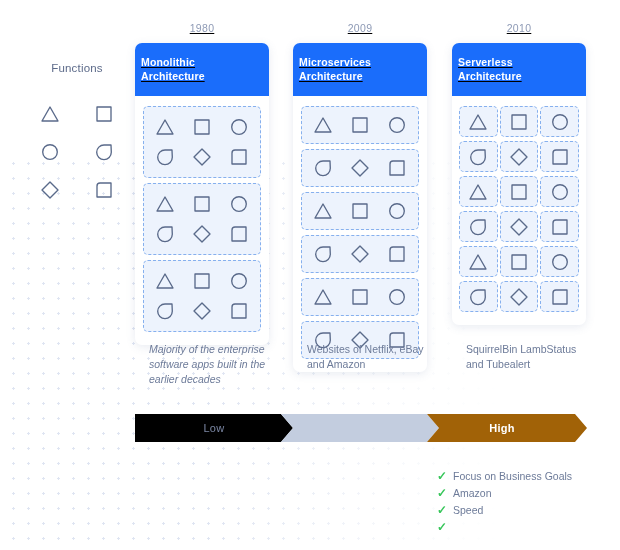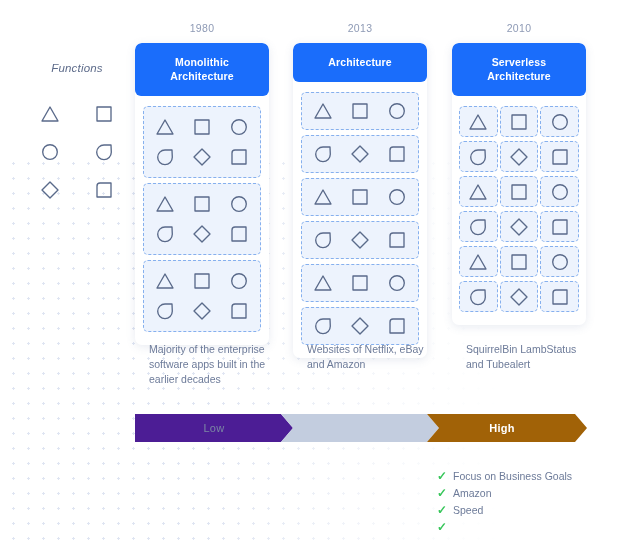--- a/index.html
+++ b/index.html
@@ -33,68 +33,65 @@
     position: absolute;
     left: 22px; top: 62px;
     width: 110px;
   }
   #legend .legend-title {
     font-size: 11.5px;
     color: #5d6b8a;
     text-align: center;
     letter-spacing: .2px;
     margin-bottom: 22px;
-    font-style: italic;
   }
   #legend .legend-grid {
     display: grid;
     grid-template-columns: 40px 40px;
     grid-auto-rows: 36px;
     justify-content: center;
     justify-items: center;
     align-items: center;
     gap: 2px 14px;
   }
 
   
   .shp { display: block; }
   .shp path, .shp polygon, .shp rect, .shp circle { 
     fill: none; stroke: #5a6a8a; stroke-width: 1.35;
     stroke-linejoin: round;
   }
 
   
-  .col { position: absolute; top: 22px; width: 134px; }
+  .col { position: absolute; top: 22px; width: 134px; text-decoration: underline; }
   #col-0 { left: 135px; }
   #col-1 { left: 293px; }
   #col-2 { left: 452px; }
 
   .year {
     font-size: 10.5px;
     color: #8e9ab5;
     text-align: center;
     margin-bottom: 9px;
     letter-spacing: .3px;
   }
   .card {
     background: #ffffff;
     border-radius: 7px;
     box-shadow: 0 2px 10px rgba(80,100,150,0.13);
     overflow: hidden;
   }
   .card-head {
     background: #1a6dfb;
     color: #ffffff;
-    text-align: center;
     font-size: 10.5px;
     line-height: 14px;
     padding: 12px 6px 13px;
     font-weight: 600;
     letter-spacing: .15px;
-    border-radius: 6px;
   }
   .card-body {
     padding: 10px 8px 13px;
     display: flex;
     flex-direction: column;
   }
 
   
   .grp {
     border: 1.2px dashed #86b0ee;
@@ -129,40 +126,40 @@
 
   
   .caption {
     position: absolute;
     top: 342px;
     width: 124px;
     font-size: 10.5px;
     line-height: 15px;
     color: #6d7b99;
   }
-  #cap-0 { left: 149px; }
+  #cap-0 { left: 149px; font-style: italic; }
   #cap-1 { left: 307px; }
   #cap-2 { left: 466px; }
 
   
   #scale {
     position: absolute;
     left: 135px; top: 414px;
     width: 452px; height: 28px;
     display: flex;
   }
   .seg {
     position: relative;
     height: 28px;
     display: flex; align-items: center; justify-content: center;
     font-size: 11px;
     letter-spacing: .3px;
   }
   .seg-0 {
-    width: 158px; background: #4c1d95; color: #7b87a4;
+    width: 158px; background: #000000; color: #7b87a4;
     clip-path: polygon(0 0, 146px 0, 158px 50%, 146px 100%, 0 100%);
   }
   .seg-1 {
     width: 158px; background: #c3cddf;
     margin-left: -12px;
     clip-path: polygon(0 0, 146px 0, 158px 50%, 146px 100%, 0 100%, 12px 50%);
   }
   .seg-2 {
     width: 160px; background: #a16207; color: #ffffff; font-weight: 700;
     margin-left: -12px;
@@ -353,23 +350,24 @@
                   <path d="M7 4 H18 V18 H4 V7 a3 3 0 0 1 3 -3 Z"></path>
                 </svg>
               </div>
             </div>
           </div>
         </div>
     </div>
   </div>
 
   <div class="col" id="col-1">
-    <div class="year">2013</div>
+    <div class="year">2009</div>
     <div class="card">
       <div class="card-head">
+        <div>Microservices</div>
         <div>Architecture</div>
       </div>
       <div class="card-body v-micro">
           <div class="grp">
             <div class="row">
               <div>
                 <svg class="shp" width="22" height="22" viewBox="0 0 22 22">
                   <polygon points="11,4 19,18 3,18"></polygon>
                 </svg>
               </div>

